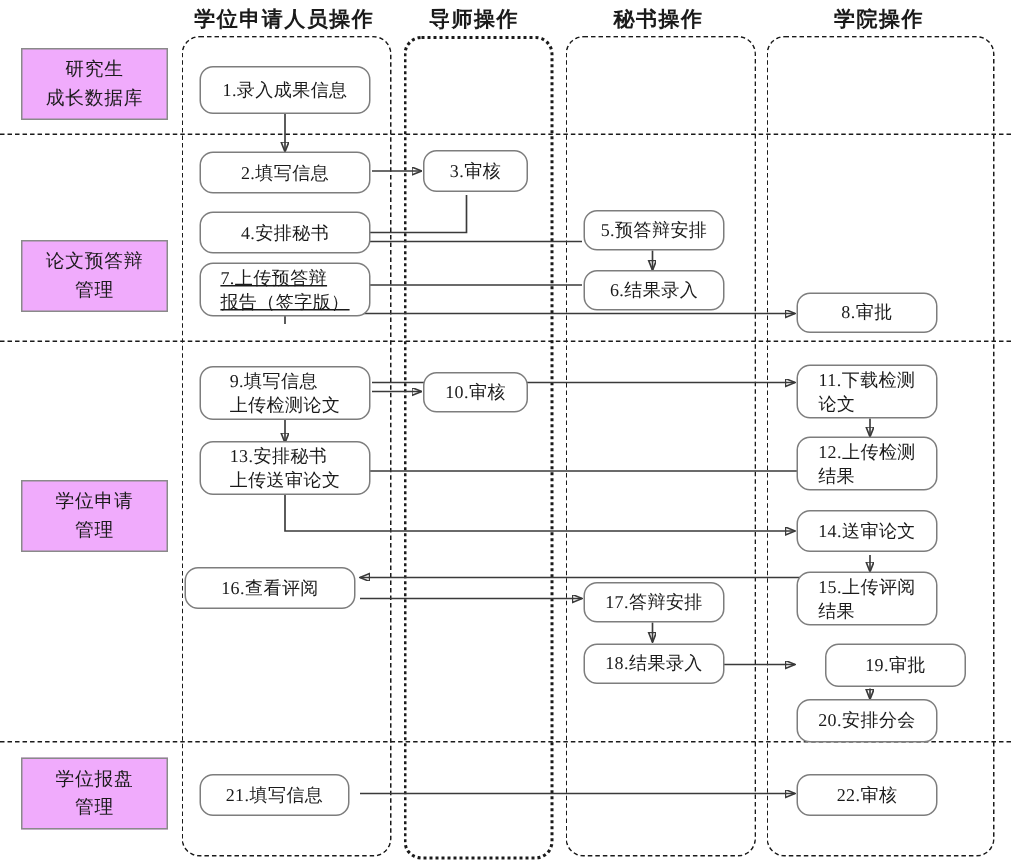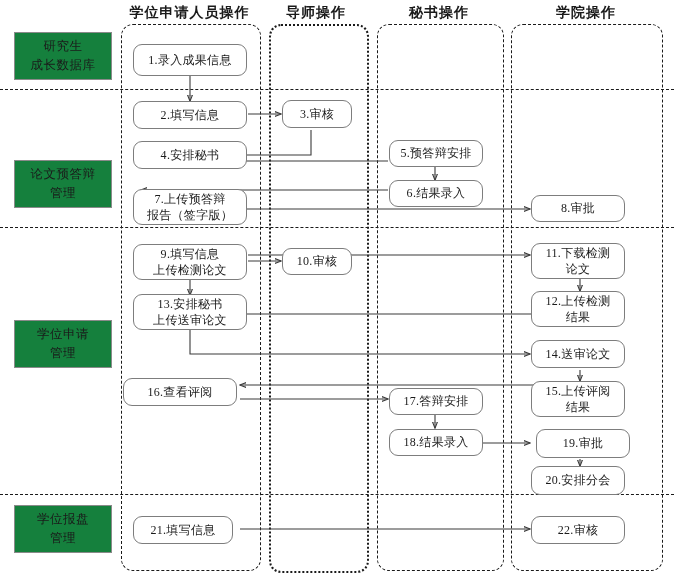--- a/index.html
+++ b/index.html
@@ -45,42 +45,42 @@
     left: 0;
     width: 674px;
     height: 0;
     border-top: 1.3px dashed #1a1a1a;
   }
 
   
   .module-box {
     position: absolute;
     border: 1.2px solid #8a8a8a;
-    background: #15803d;
+    background: #f0abfc;
     display: flex;
     align-items: center;
     justify-content: center;
     text-align: center;
     font-size: 12.5px;
     line-height: 1.5;
     color: #1a1a1a;
     letter-spacing: 0.5px;
     box-sizing: border-box;
   }
 
   
   .node {
     position: absolute;
     border: 1.2px solid #7d7d7d;
     border-radius: 9px;
     background: #ffffff;
     display: flex;
     align-items: center;
     justify-content: center;
-    text-align: center;
+    text-align: left;
     font-size: 12px;
     line-height: 1.35;
     color: #1a1a1a;
     letter-spacing: 0.3px;
     box-sizing: border-box;
     z-index: 5;
   }
 
   
   #connectors {
@@ -191,21 +191,21 @@
     </div>
   <div class="node" style="left:133px; top:141px; width:114px; height:28px;">
       <span>4.安排秘书</span>
     </div>
   <div class="node" style="left:389px; top:140px; width:94px;  height:27px;">
       <span>5.预答辩安排</span>
     </div>
   <div class="node" style="left:389px; top:180px; width:94px;  height:27px;">
       <span>6.结果录入</span>
     </div>
-  <div class="node" style="left:133px; top:189px; width:114px; height:36px;">
+  <div class="node" style="left:133px; top:175px; width:114px; height:36px;text-decoration:underline;">
       <span>7.上传预答辩<br>报告（签字版）</span>
     </div>
   <div class="node" style="left:531px; top:195px; width:94px;  height:27px;">
       <span>8.审批</span>
     </div>
 
   <div class="node" style="left:133px; top:244px; width:114px; height:36px;">
       <span>9.填写信息<br>上传检测论文</span>
     </div>
   <div class="node" style="left:282px; top:248px; width:70px;  height:27px;">
@@ -228,21 +228,21 @@
     </div>
   <div class="node" style="left:123px; top:378px; width:114px; height:28px;">
       <span>16.查看评阅</span>
     </div>
   <div class="node" style="left:389px; top:388px; width:94px;  height:27px;">
       <span>17.答辩安排</span>
     </div>
   <div class="node" style="left:389px; top:429px; width:94px;  height:27px;">
       <span>18.结果录入</span>
     </div>
-  <div class="node" style="left:536px; top:429px; width:94px;  height:29px;">
+  <div class="node" style="left:550px; top:429px; width:94px;  height:29px;">
       <span>19.审批</span>
     </div>
   <div class="node" style="left:531px; top:466px; width:94px;  height:29px;">
       <span>20.安排分会</span>
     </div>
 
   <div class="node" style="left:133px; top:516px; width:100px; height:28px;">
       <span>21.填写信息</span>
     </div>
   <div class="node" style="left:531px; top:516px; width:94px;  height:28px;">

